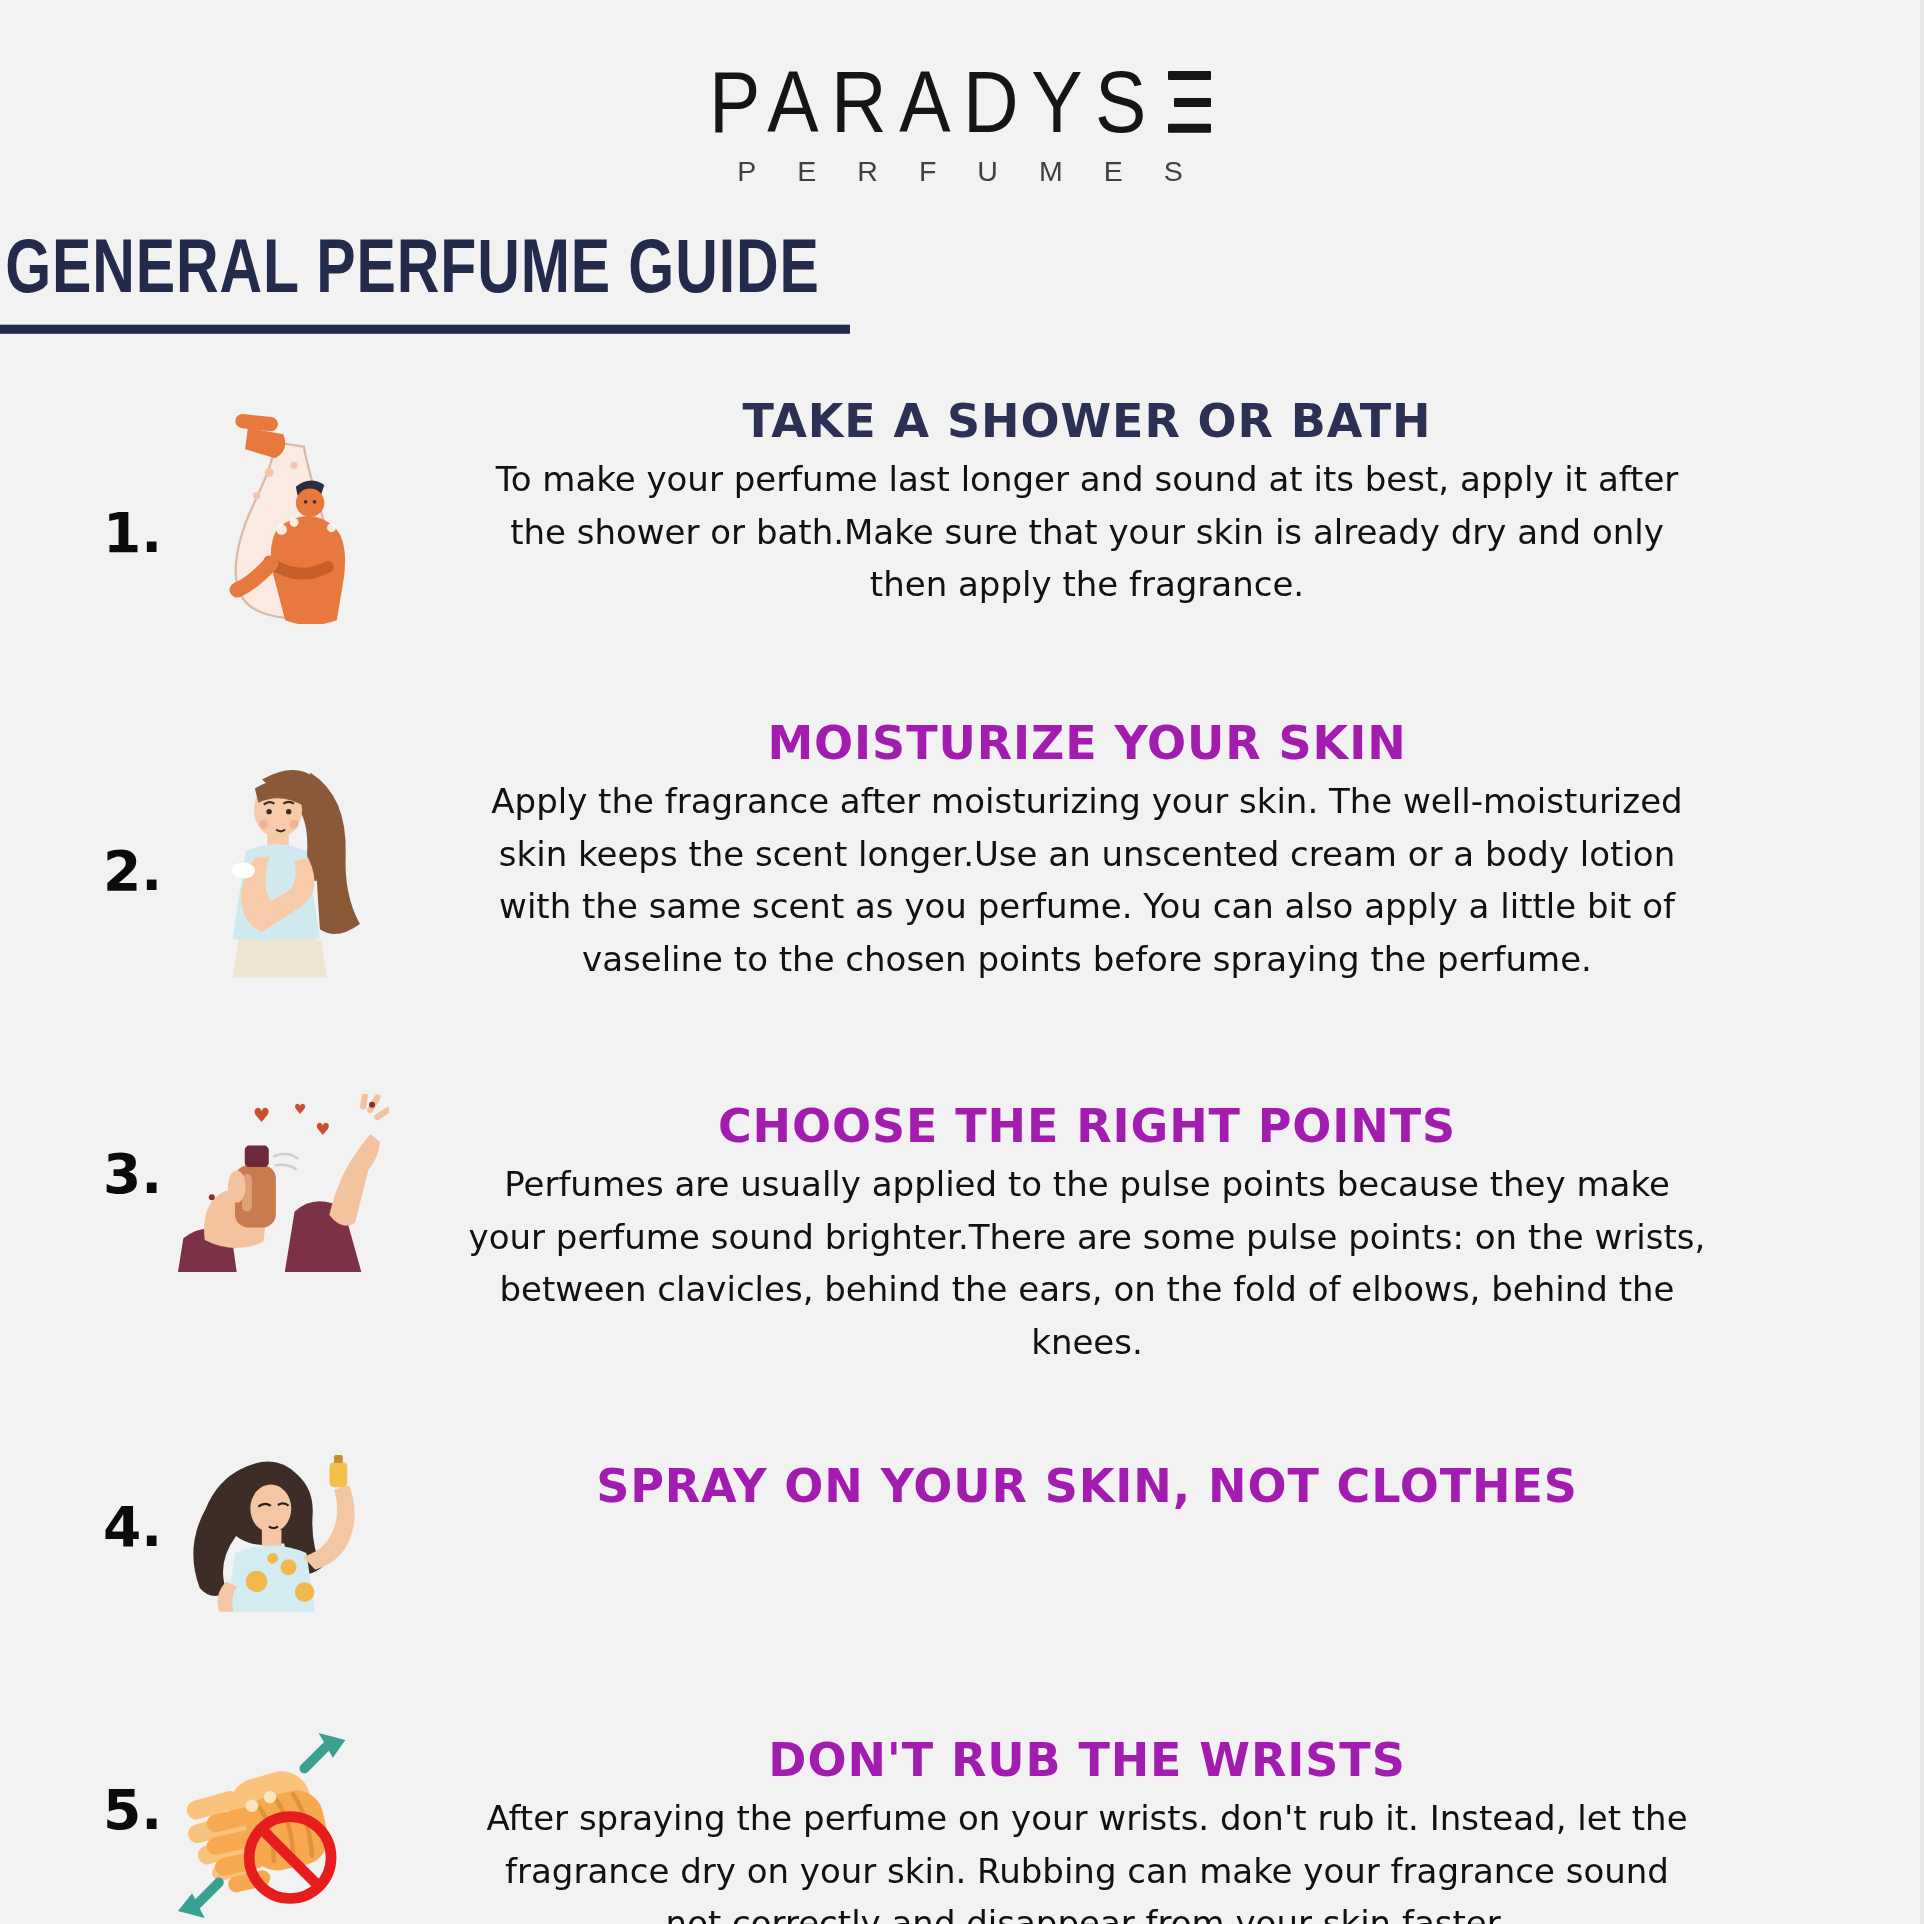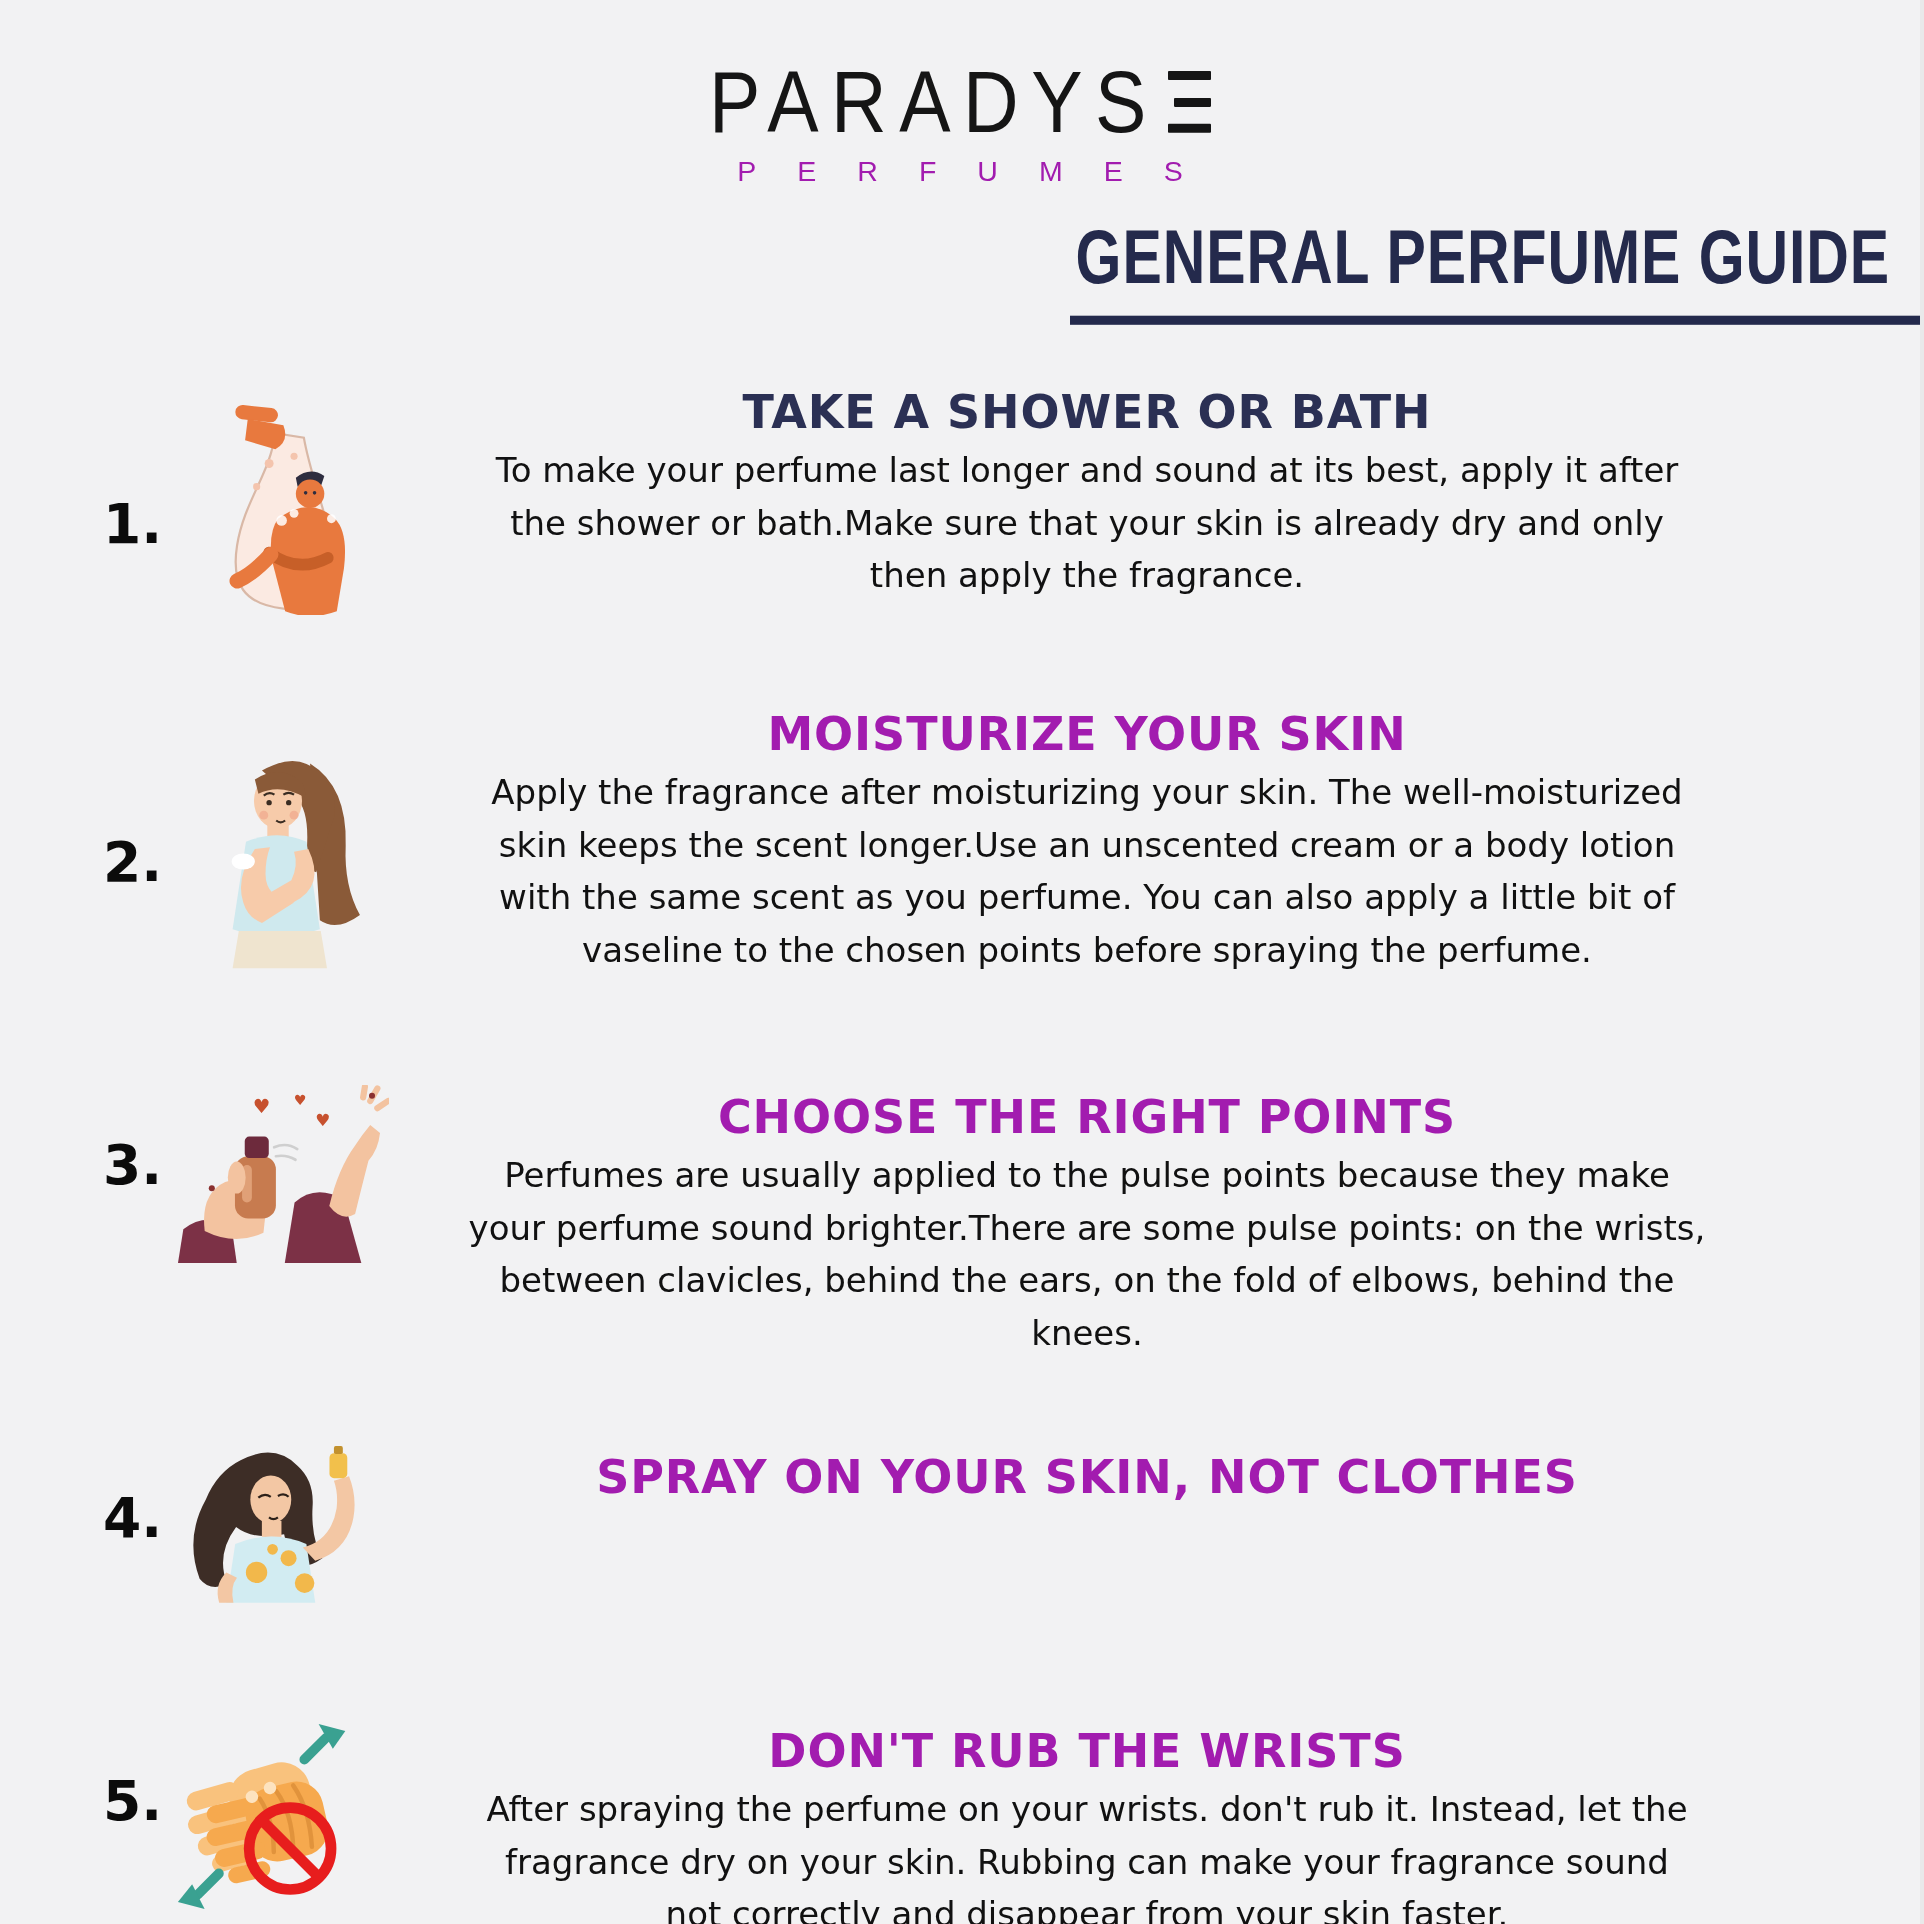--- a/index.html
+++ b/index.html
@@ -15,24 +15,24 @@
     font-family:"Liberation Sans",sans-serif;font-weight:300;
     font-size:77px;letter-spacing:12.5px;color:#151515;
     transform:scaleY(1.12);transform-origin:top;
   }
   .e-bars{display:inline-flex;flex-direction:column;justify-content:space-between;
     width:43px;height:55px;margin-left:9px;}
   .e-bars i{display:block;height:8px;background:#151515;border-radius:0.9px;}
   .e-bars i.mid{width:86%;align-self:flex-end;}
   .logo-sub{
     margin-top:14.3px;font-family:"Liberation Sans",sans-serif;
-    font-size:28.5px;letter-spacing:41px;text-indent:41px;color:#a21caf;font-weight:400;
+    font-size:28.5px;letter-spacing:41px;text-indent:41px;color:#404040;font-weight:400;
   }
   
-  .title-wrap{margin-top:25px;text-align:right;}
+  .title-wrap{margin-top:34px;text-align:left;}
   .page-title{
     display:inline-block;color:#242a4c;font-weight:700;
     font-family:"Liberation Sans",sans-serif;
     font-size:59px;letter-spacing:0.9px;
     border-bottom:7.1px solid #242a4c;
     padding:0 30px 10.7px 5.3px;
     transform:scaleY(1.3);transform-origin:top;
   }
   
   .steps{margin-top:86px;}

